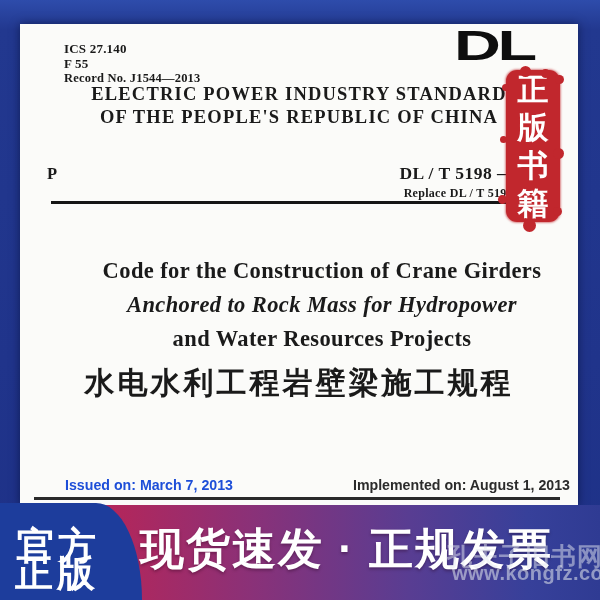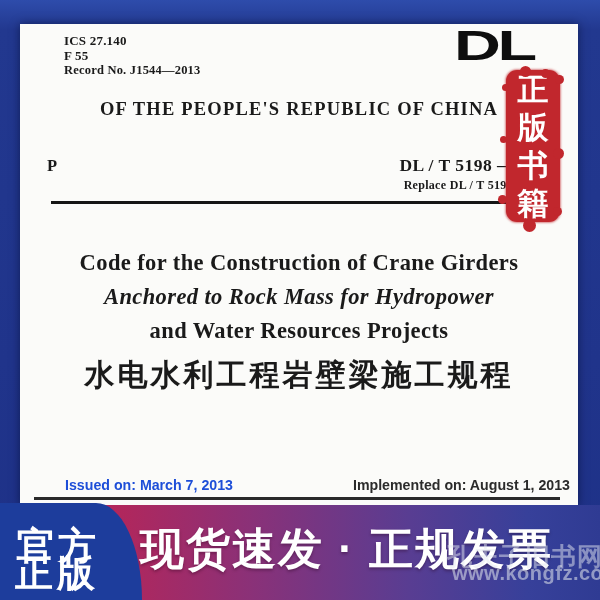--- a/index.html
+++ b/index.html
@@ -8,31 +8,31 @@
     background:linear-gradient(180deg,#2e4cab 0%,#22388f 5%,#20348b 60%,#1e3187 100%);
     font-family:"Liberation Sans",sans-serif;
     -webkit-font-smoothing:antialiased;
   }
   
   .page{
     position:absolute;left:20px;top:24px;width:558px;height:482px;
     background:#fbfbf9;box-shadow:0 0 9px rgba(0,10,40,.55);
   }
   .ink{color:#1a1a1a;}
-  .serif{font-family:"Liberation Serif",serif;}
+  .serif{font-family:"Liberation Serif",serif;margin-top:8px;}
   .ics-block{position:absolute;left:44px;top:10px;font-weight:bold;font-size:13px;line-height:14.5px;letter-spacing:.2px;}
   .ics-block .record{font-size:12.5px;}
   .org-en1{position:absolute;left:0;top:52px;width:100%;text-align:center;font-weight:bold;font-size:18.5px;letter-spacing:1.2px;}
   .org-en2{position:absolute;left:0;top:75px;width:100%;text-align:center;font-weight:bold;font-size:18.5px;letter-spacing:1.2px;}
   .org-cn{position:absolute;left:0;top:96px;width:100%;text-align:center;font-weight:bold;font-size:20px;letter-spacing:2px;}
   .p-mark{position:absolute;left:27px;top:132px;font-weight:bold;font-size:16.5px;}
   .std-code{position:absolute;right:21px;top:131px;font-weight:bold;font-size:17.5px;letter-spacing:.5px;}
   .replaces{position:absolute;right:21px;top:154px;font-weight:bold;font-size:12px;letter-spacing:.3px;}
   .rule1{position:absolute;left:31px;top:177px;width:509px;height:3px;background:#151515;}
-  .title-en{position:absolute;left:0;width:100%;text-align:center;font-weight:bold;font-size:22.5px;letter-spacing:.4px;}
+  .title-en{position:absolute;left:0;width:100%;text-align:center;font-weight:bold;font-size:22.5px;letter-spacing:.4px;padding-left:23px;}
   .t1{top:226px;} .t2{top:260px;font-style:italic;} .t3{top:294px;}
   .title-cn{position:absolute;left:0;top:331px;width:100%;text-align:center;font-weight:bold;font-size:30px;letter-spacing:3px;}
   .issued{position:absolute;left:45px;top:453px;font-weight:bold;font-size:14.2px;color:#1d4ed8;}
   .implemented{position:absolute;right:8px;top:453px;font-weight:bold;font-size:14.2px;color:#2b2b2b;}
   .rule2{position:absolute;left:14px;top:473px;width:526px;height:2.5px;background:#2a2a2a;}
   
   .dl-logo{
     position:absolute;left:434px;top:0px;
     font-weight:900;font-size:58px;line-height:58px;letter-spacing:-3px;
     color:#0e0e0e;transform:scaleY(.74) scaleX(1.12);transform-origin:top left;
@@ -86,20 +86,21 @@
   <div class="page">
 
     <div class="ics-block serif ink">
       <div>ICS 27.140</div>
       <div>F 55</div>
       <div class="record">Record No. J1544—2013</div>
     </div>
 
     <div class="dl-logo">DL</div>
 
+    <div class="org-en1 serif ink">ELECTRIC POWER INDUSTRY STANDARD</div>
     <div class="org-en2 serif ink">OF THE PEOPLE'S REPUBLIC OF CHINA</div>
 
     <div class="p-mark serif ink">P</div>
     <div class="std-code serif ink">DL / T 5198 — 2013</div>
     <div class="replaces serif ink">Replace DL / T 5198 — 2004</div>
 
     <div class="rule1"></div>
 
     <div class="title-en t1 serif ink">Code for the Construction of Crane Girders</div>
     <div class="title-en t2 serif ink">Anchored to Rock Mass for Hydropower</div>

